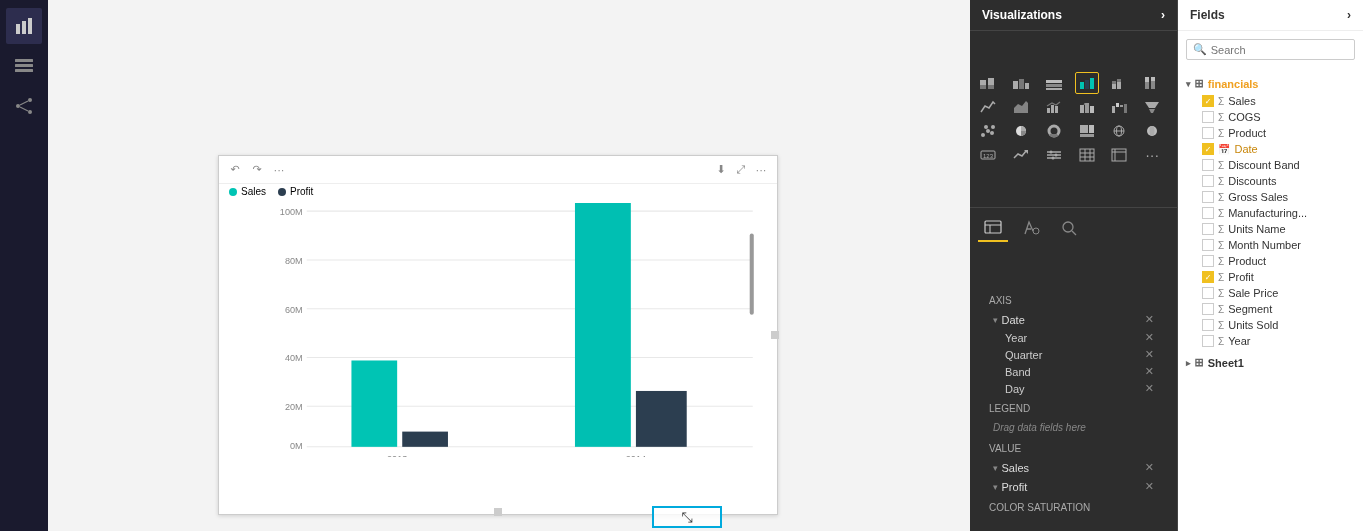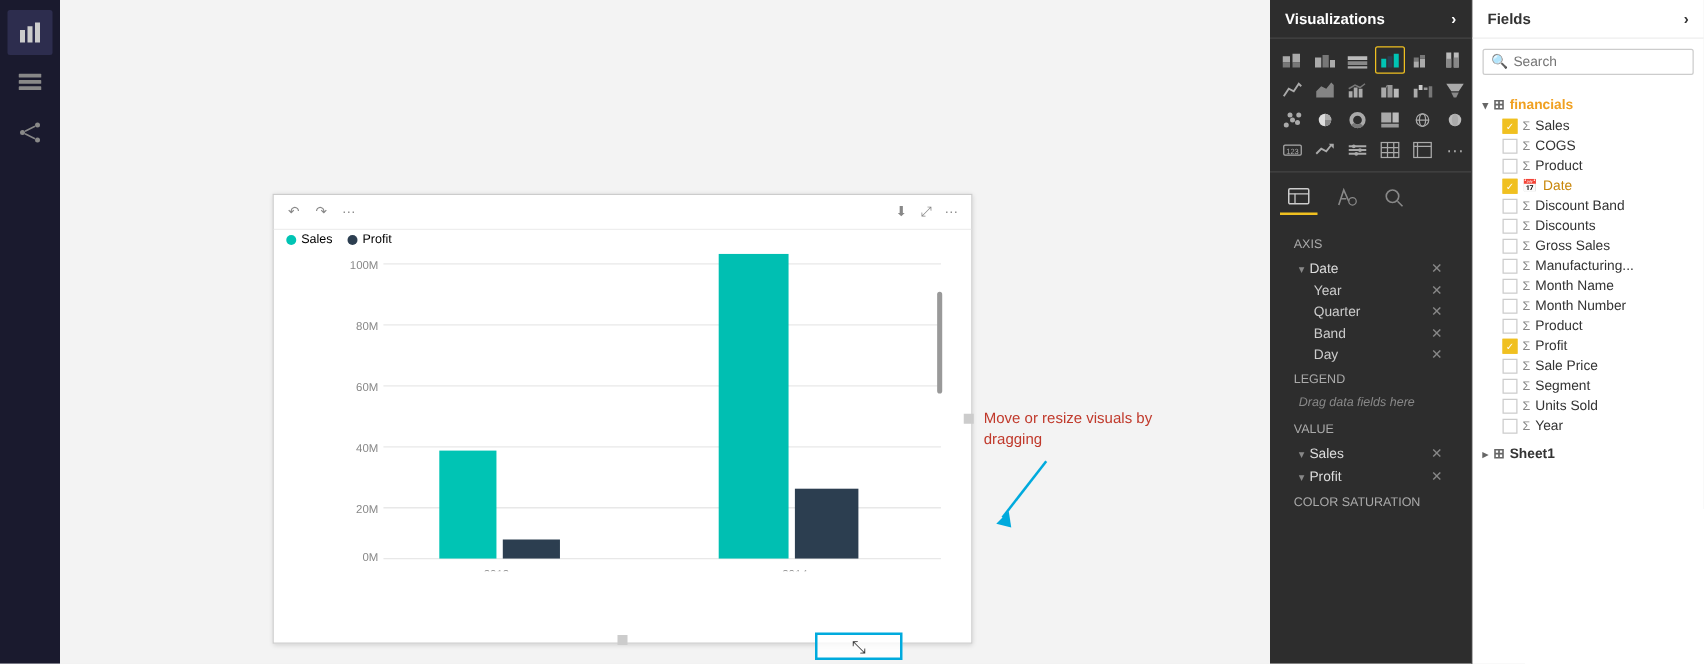--- a/index.html
+++ b/index.html
@@ -123,26 +123,27 @@
     .chart-area {
       position: relative;
       padding: 4px 8px 30px 40px;
       height: calc(100% - 70px);
     }
     .chart-svg {
       width: 100%;
       height: 100%;
     }
     .viz-panel {
-      width: 162px;
+      width: 208px;
       background: #2d2d2d;
       color: #ccc;
       display: flex;
       flex-direction: column;
       border-right: 1px solid #444;
+      gap: 35px;
     }
     .viz-panel-header {
       display: flex;
       align-items: center;
       justify-content: space-between;
       padding: 8px 12px;
       font-size: 12px;
       font-weight: 600;
       color: #fff;
       border-bottom: 1px solid #444;
@@ -431,28 +432,20 @@
 
           <rect x="360" y="185" width="50" height="55" fill="#2c3e50"></rect>
 
           <text x="125" y="255" font-size="9" fill="#888" text-anchor="middle">2013</text>
           <text x="360" y="255" font-size="9" fill="#888" text-anchor="middle">2014</text>
 
           <rect x="472" y="30" width="4" height="80" fill="#999" rx="2"></rect>
         </svg>
       </div>
 
-      <div style="position:absolute; right:-180px; top:170px; width:170px; pointer-events:none;">
-        <div style="color:#c0392b; font-size:12px; font-weight:500; line-height:1.4;">Move or resize
-visuals by dragging</div>
-        <svg width="80" height="60" style="display:block; margin-top:4px;">
-          <line x1="50" y1="5" x2="15" y2="50" stroke="#00aadd" stroke-width="2"></line>
-          <polygon points="10,55 20,45 22,58" fill="#00aadd"></polygon>
-        </svg>
-      </div>
 
       <div style="position:absolute; bottom:-2px; left:50%; transform:translateX(-50%); width:8px; height:8px; background:#ccc; cursor:ns-resize;"></div>
       <div style="position:absolute; right:-2px; top:50%; transform:translateY(-50%); width:8px; height:8px; background:#ccc; cursor:ew-resize;"></div>
 
       <div style="position:absolute; bottom:-14px; right:55px; width:70px; height:22px; border:2px solid #00aadd; background:rgba(255,255,255,0.8);">
         <span style="font-size:14px; color:#333; display:flex; align-items:center; justify-content:center; height:100%;">⤡</span>
       </div>
     </div>
 
   </div>
@@ -770,21 +763,21 @@
             <span class="field-name">Gross Sales</span>
           </div>
           <div class="field-row">
             <div class="field-checkbox"></div>
             <span class="field-type-icon">Σ</span>
             <span class="field-name">Manufacturing...</span>
           </div>
           <div class="field-row">
             <div class="field-checkbox"></div>
             <span class="field-type-icon">Σ</span>
-            <span class="field-name">Month Name</span>
+            <span class="field-name">Units Name</span>
           </div>
           <div class="field-row">
             <div class="field-checkbox"></div>
             <span class="field-type-icon">Σ</span>
             <span class="field-name">Month Number</span>
           </div>
           <div class="field-row">
             <div class="field-checkbox"></div>
             <span class="field-type-icon">Σ</span>
             <span class="field-name">Product</span>

